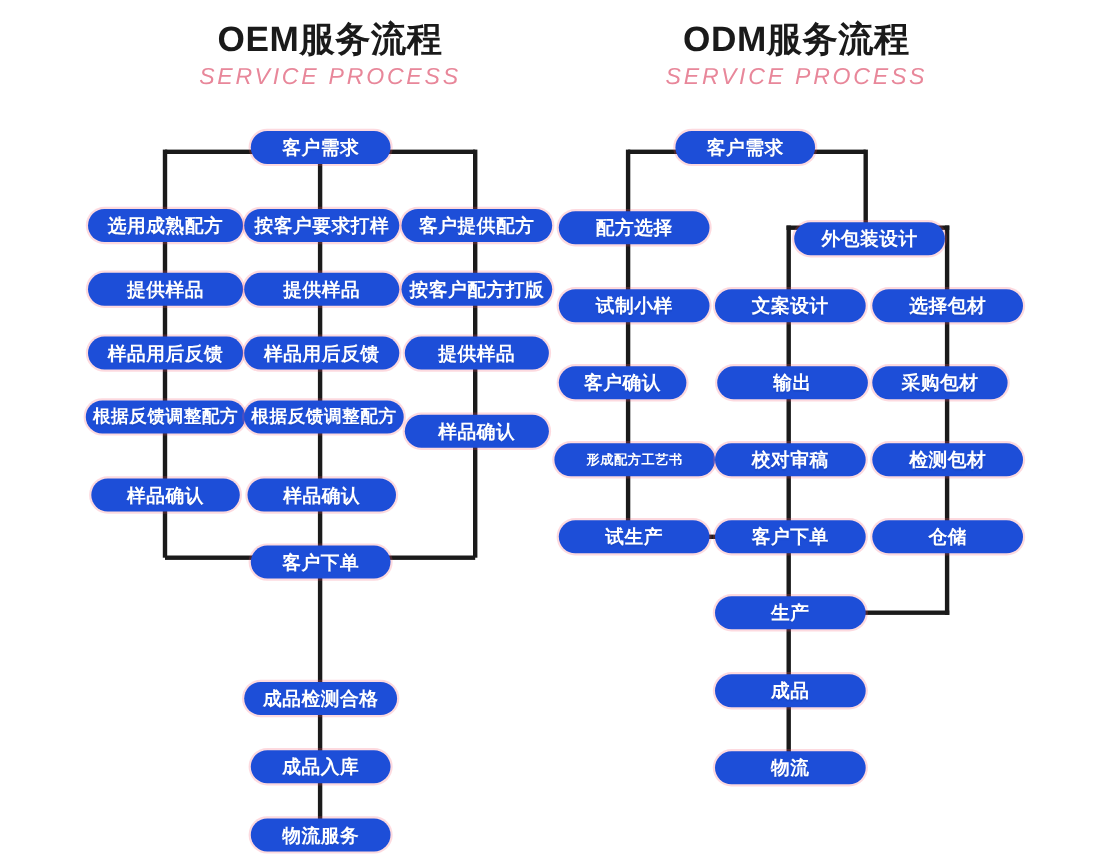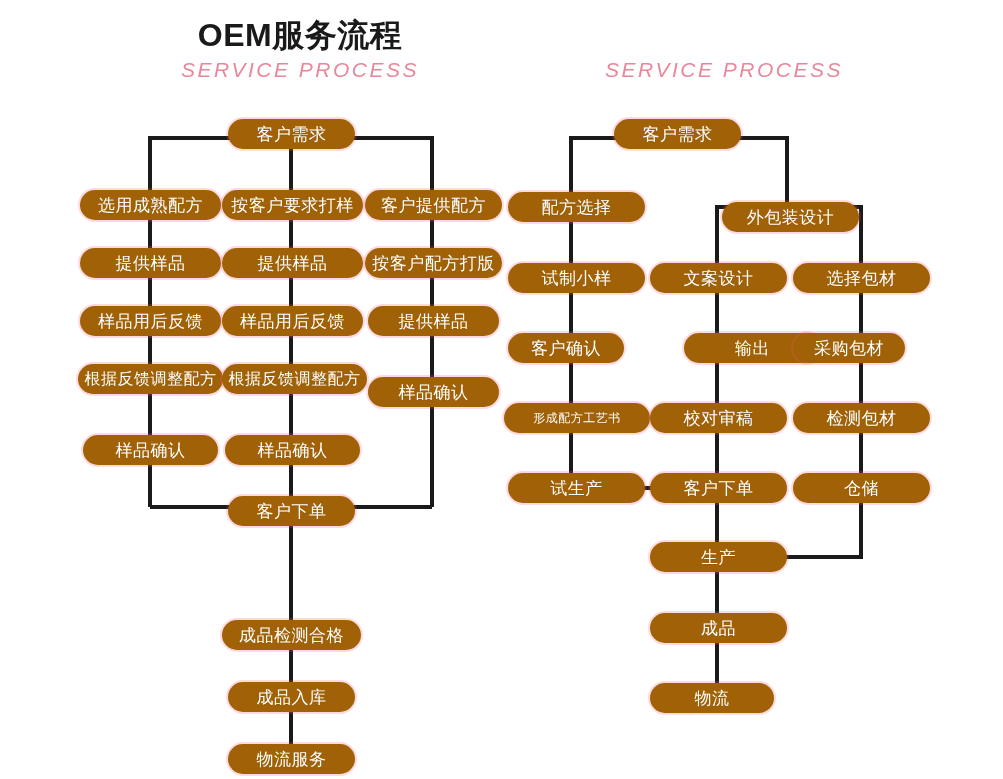--- a/index.html
+++ b/index.html
@@ -35,46 +35,47 @@
   .line{
     position:absolute;
     background:#1a1a1a;
     z-index:1;
   }
 
   
   .pill{
     position:absolute;
     z-index:3;
-    background:#a16207;
+    background:#1d4ed8;
     color:#ffffff;
     border-radius:999px;
     display:flex;
     align-items:center;
     justify-content:center;
     font-size:17px;
-    font-weight:normal;
+    font-weight:bold;
     letter-spacing:0.5px;
     white-space:nowrap;
     box-shadow:0 0 0 2px rgba(244,86,110,0.22);
     text-shadow:0 1px 1px rgba(0,0,0,0.07);
     box-sizing:border-box;
     padding:0 6px;
     height:30px;
     user-select:none;
   }
 </style>
 </head>
 <body>
 
 <div id="stage">
 
   <div class="title-zh" style="left:100px;top:14px;width:400px;">OEM服务流程</div>
   <div class="title-en" style="left:100px;top:58px;width:400px;">SERVICE PROCESS</div>
 
+  <div class="title-zh" style="left:524px;top:14px;width:400px;">ODM服务流程</div>
   <div class="title-en" style="left:524px;top:58px;width:400px;">SERVICE PROCESS</div>
 
   <div class="line" style="left:150px;top:136px;width:282px;height:4px;"></div>
 
   <div class="line" style="left:289px;top:134px;width:4px;height:10px;"></div>
 
   <div class="line" style="left:148px;top:136px;width:4px;height:371px;"></div>
 
   <div class="line" style="left:289px;top:136px;width:4px;height:624px;"></div>
 
@@ -131,26 +132,26 @@
 
   <div class="pill" style="left:508px;top:192px;width:137px;">配方选择</div>
   <div class="pill" style="left:508px;top:263px;width:137px;">试制小样</div>
   <div class="pill" style="left:508px;top:333px;width:116px;">客户确认</div>
   <div class="pill" style="left:504px;top:403px;width:146px;font-size:12px;">形成配方工艺书</div>
   <div class="pill" style="left:508px;top:473px;width:137px;">试生产</div>
 
   <div class="pill" style="left:722px;top:192px;width:137px;margin-top:10px;">外包装设计</div>
 
   <div class="pill" style="left:650px;top:263px;width:137px;">文案设计</div>
-  <div class="pill" style="left:684px;top:333px;width:137px;">输出</div>
+  <div class="pill" style="left:652px;top:333px;width:137px;">输出</div>
   <div class="pill" style="left:650px;top:403px;width:137px;">校对审稿</div>
 
   <div class="pill" style="left:793px;top:263px;width:137px;">选择包材</div>
-  <div class="pill" style="left:793px;top:333px;width:112px;">采购包材</div>
+  <div class="pill" style="left:793px;top:333px;width:123px;">采购包材</div>
   <div class="pill" style="left:793px;top:403px;width:137px;">检测包材</div>
   <div class="pill" style="left:793px;top:473px;width:137px;">仓储</div>
 
   <div class="pill" style="left:650px;top:473px;width:137px;">客户下单</div>
   <div class="pill" style="left:650px;top:542px;width:137px;">生产</div>
   <div class="pill" style="left:650px;top:613px;width:137px;">成品</div>
-  <div class="pill" style="left:650px;top:683px;width:124px;">物流</div>
+  <div class="pill" style="left:650px;top:683px;width:137px;">物流</div>
 
 </div>
 
 </body></html>

